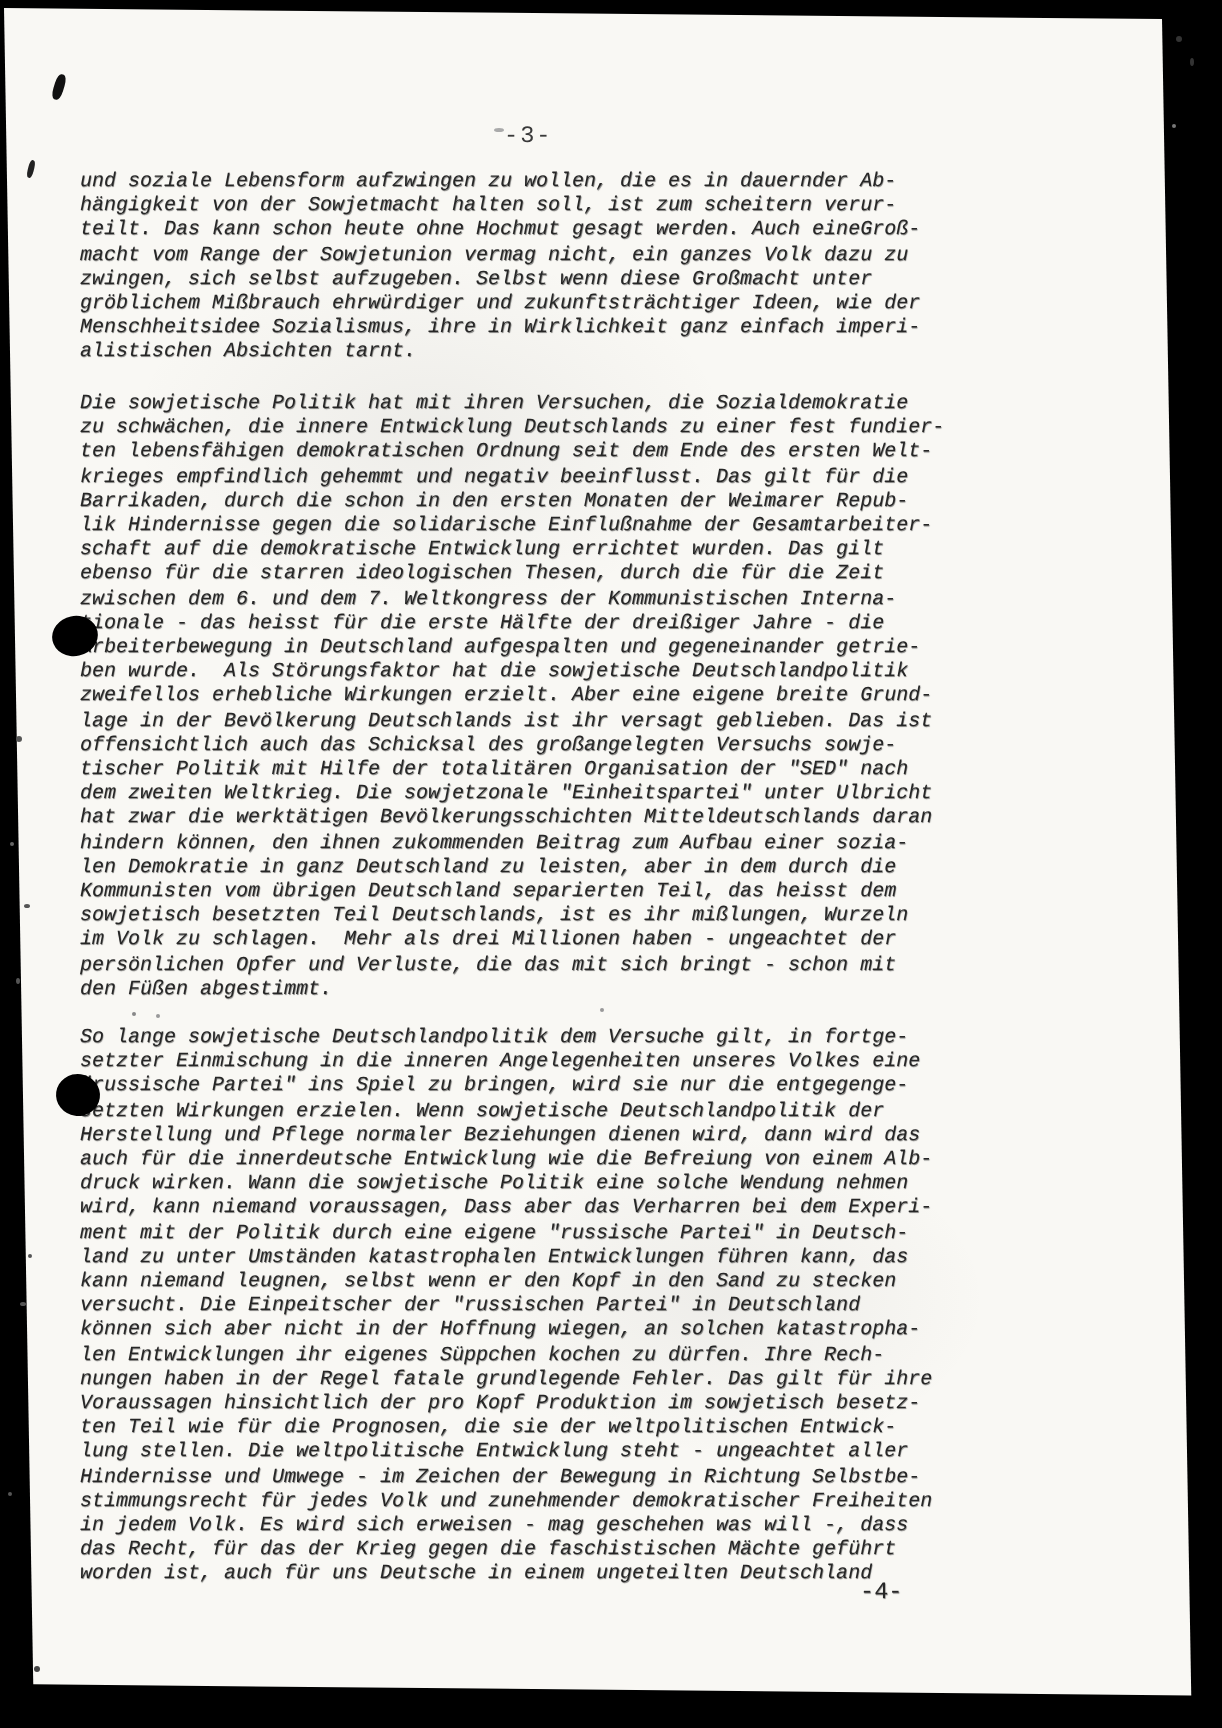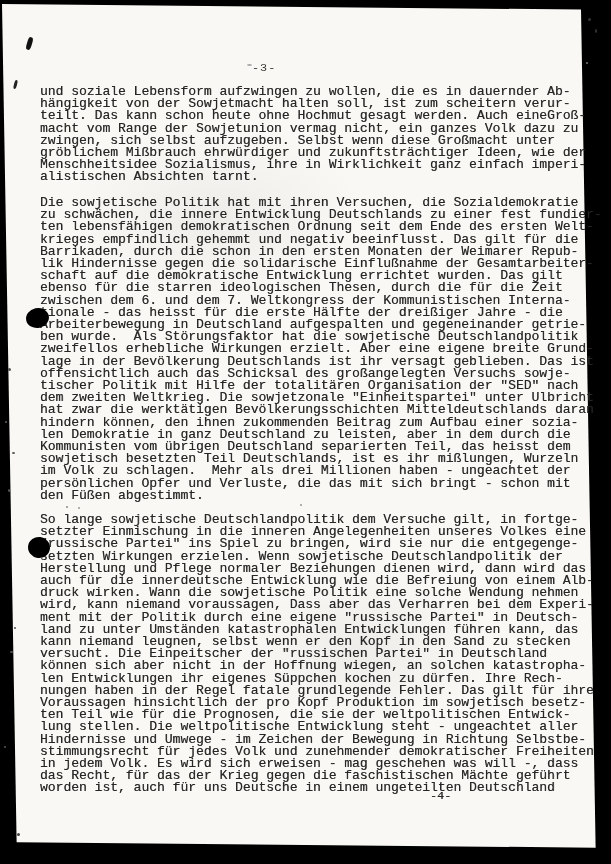--- a/index.html
+++ b/index.html
@@ -28,24 +28,25 @@
   .page .smudge2 { left: 220px; top: 560px; width: 260px; height: 160px; }
 
   .content { position: absolute; inset: 0; }
 
   .pn-top {
     position: absolute; left: 252px; top: 61px;
     font-size: 11.8px; color: #3a3a3a; letter-spacing: 1px;
   }
   .para {
     position: absolute; left: 40px;
-    font-size: 13px; line-height: 12.2px;
+    font-size: 10px; line-height: 12.2px;
     color: #262626;
     white-space: pre;
     text-shadow: 0.3px 0.3px 0.4px rgba(30,30,30,0.55);
+    font-style: italic;
   }
   .p1 { top: 86px; }
   .p2 { top: 197px; }
   .p3 { top: 514px; }
   .pn-bottom {
     position: absolute; left: 430px; top: 789px;
     font-size: 11.8px; color: #262626;
     text-shadow: 0.3px 0.3px 0.4px rgba(30,30,30,0.55);
   }
 

